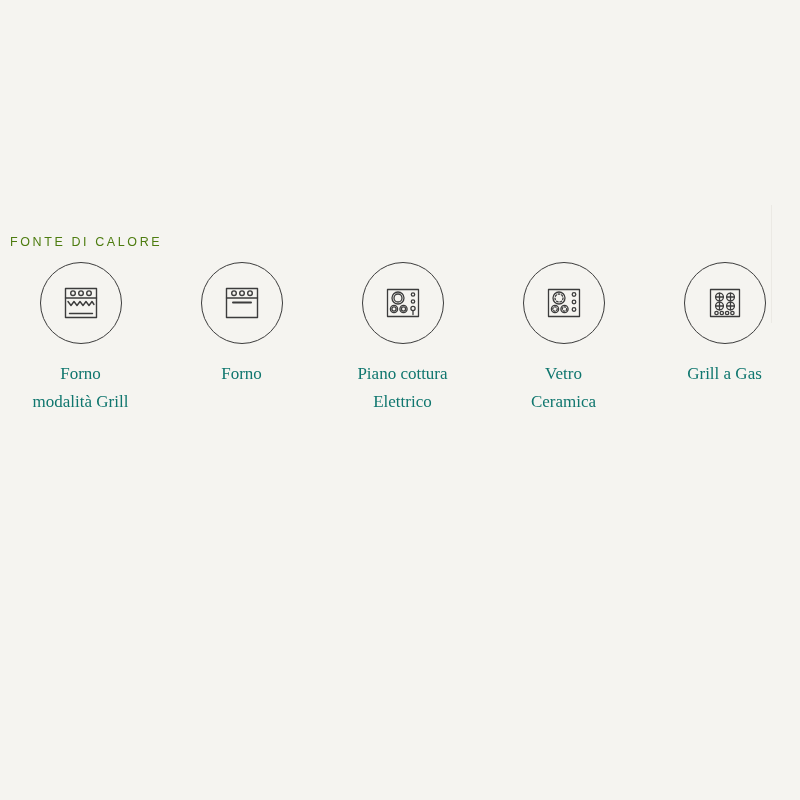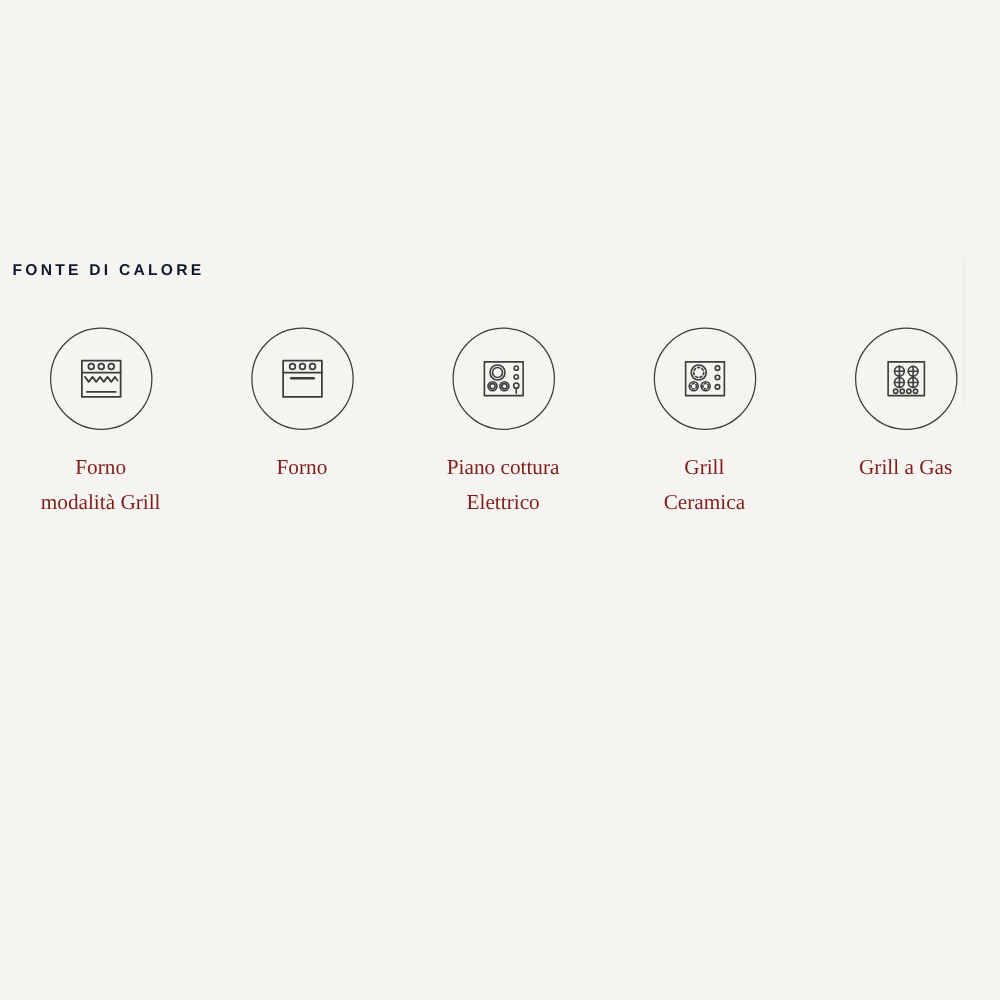--- a/index.html
+++ b/index.html
@@ -28,26 +28,26 @@
     left: 771px;
     top: 205px;
     width: 1px;
     height: 118px;
     background: #ebe9e4;
   }
 
   .section-title {
     position: absolute;
     left: 10px;
-    top: 210px;
+    top: 236px;
     font-family: "Liberation Sans", sans-serif;
     font-size: 12.5px;
     letter-spacing: 2.6px;
-    color: #0f172a;
-    font-weight: 700;
+    color: #4d7c0f;
+    font-weight: 400;
     white-space: nowrap;
     line-height: 1;
   }
 
   .grid {
     position: absolute;
     left: 0;
     top: 262px;
     width: 800px;
   }
@@ -85,21 +85,21 @@
 
   .icon-circle svg {
     display: block;
   }
 
   .feature-label {
     margin-top: 16px;
     font-family: "Liberation Serif", serif;
     font-size: 17px;
     line-height: 1.62;
-    color: #7f1d1d;
+    color: #0f766e;
     text-align: center;
     max-width: 150px;
     white-space: pre-line;
   }
 </style>
 </head>
 <body>
 
 <div id="page">
 
@@ -169,21 +169,21 @@
             <circle cx="17" cy="17" r="4" stroke-dasharray="1.6 1.9"></circle>
             <circle cx="13" cy="28" r="3.6"></circle>
             <circle cx="13" cy="28" r="2.2" stroke-dasharray="1.4 1.6"></circle>
             <circle cx="22.5" cy="28" r="3.6"></circle>
             <circle cx="22.5" cy="28" r="2.2" stroke-dasharray="1.4 1.6"></circle>
             <circle cx="32" cy="13.5" r="1.8"></circle>
             <circle cx="32" cy="21" r="1.8"></circle>
             <circle cx="32" cy="28.5" r="1.8"></circle>
           </svg>
         </div>
-        <div class="feature-label">Grill
+        <div class="feature-label">Vetro
 Ceramica</div>
       </div>
 
       <div class="feature">
         <div class="icon-circle">
           <svg width="44" height="44" viewBox="0 0 44 44" fill="none" stroke="#3c3c3c" stroke-width="1.3" stroke-linecap="round" stroke-linejoin="round">
             <rect x="7.5" y="8.5" width="29" height="27"></rect>
             <g>
               <circle cx="16.5" cy="16" r="3.9"></circle>
               <line x1="16.5" y1="12.1" x2="16.5" y2="19.9"></line>

